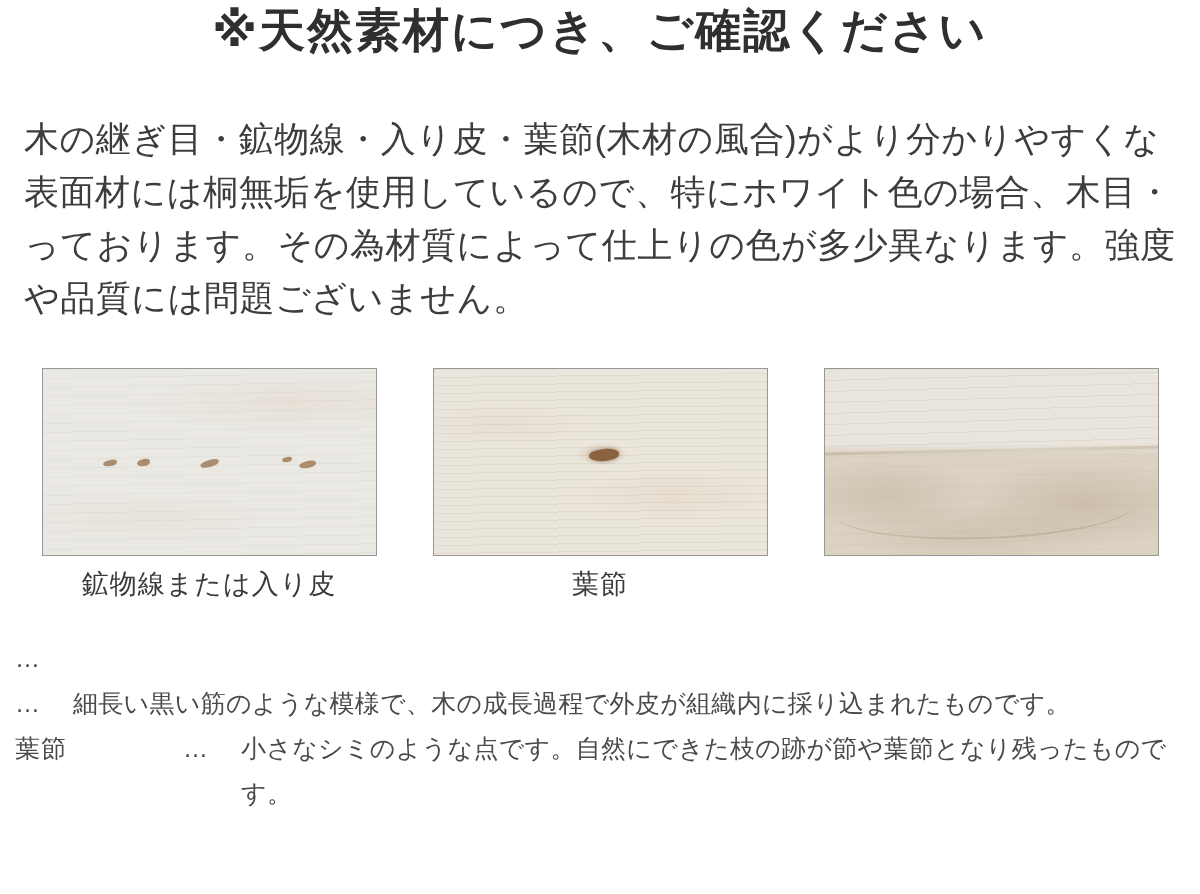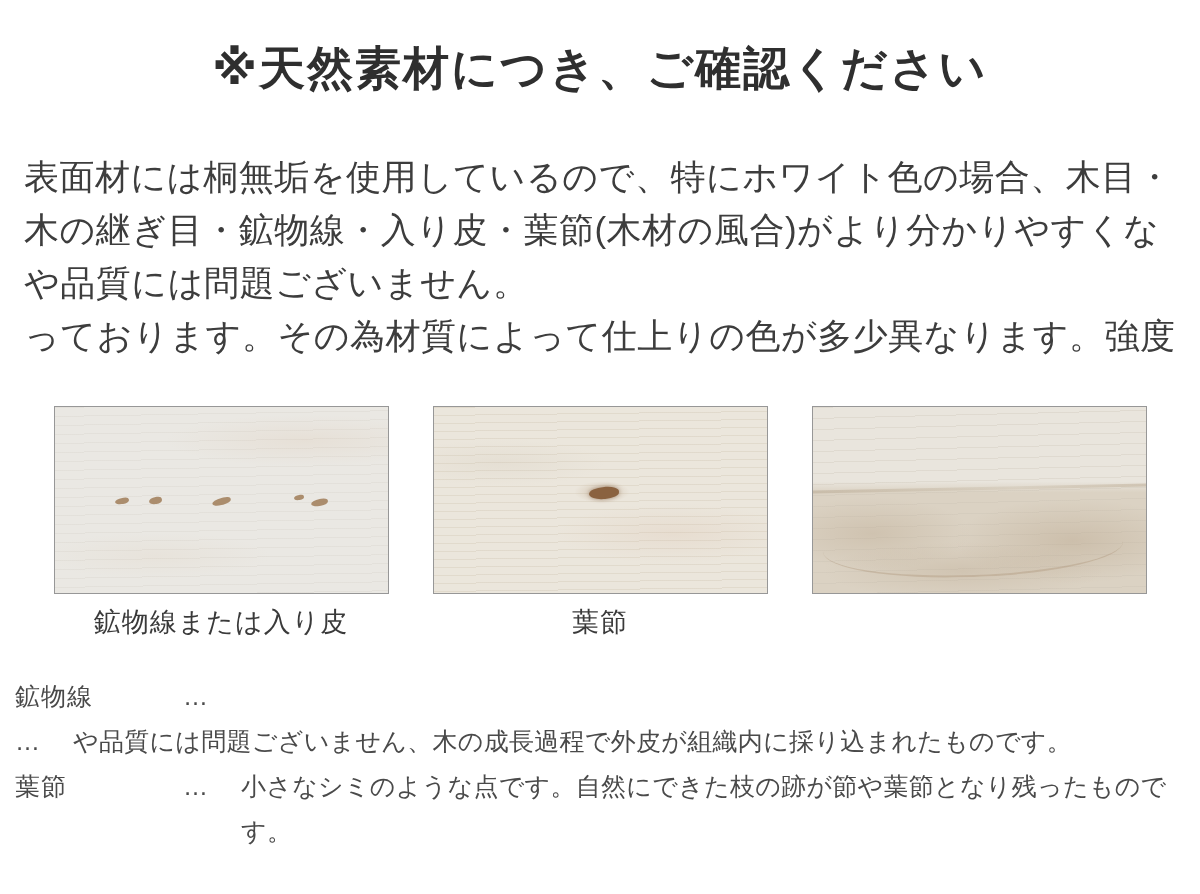--- a/index.html
+++ b/index.html
@@ -17,39 +17,38 @@
   }
   *{box-sizing:border-box;margin:0;padding:0;}
   html,body{background:#fff;}
   body{
     width:1200px;height:894px;overflow:hidden;
     font-family:"Liberation Sans","DejaVu Sans",sans-serif;
     color:var(--text-color);
     position:relative;
   }
   .page-title{
-    margin-top:38px;
     text-align:center;
     font-size:46px;
     font-weight:700;
     letter-spacing:2px;
     color:var(--title-color);
   }
   .lead-paragraph{
     margin:50px 24px 0 24px;
     font-size:35px;
     line-height:53px;
     letter-spacing:0.5px;
     color:var(--text-color);
   }
   .samples-row{
     margin-top:44px;
     display:flex;
     justify-content:center;
-    gap:44px;
+    gap:56px;
   }
   .sample{width:335px;}
   .photo{
     width:335px;height:188px;
     border:1px solid var(--photo-border);
     position:relative;
     overflow:hidden;
   }
   
   .photo-mineral{
@@ -140,24 +139,24 @@
     flex:1 1 auto;
     letter-spacing:0.3px;
   }
 </style>
 </head>
 <body>
 
 <h1 class="page-title">※天然素材につき、ご確認ください</h1>
 
 <div class="lead-paragraph">
+  <div>木の継ぎ目・鉱物線・入り皮・葉節(木材の風合)がより分かりやすくな</div>
   <div>表面材には桐無垢を使用しているので、特にホワイト色の場合、木目・</div>
-  <div>木の継ぎ目・鉱物線・入り皮・葉節(木材の風合)がより分かりやすくな</div>
+  <div>っております。その為材質によって仕上りの色が多少異なります。強度</div>
   <div>や品質には問題ございません。</div>
-  <div>っております。その為材質によって仕上りの色が多少異なります。強度</div>
 </div>
 
 <div class="samples-row">
 
   <figure class="sample">
     <div class="photo photo-mineral">
       <span class="mark m1"></span>
       <span class="mark m2"></span>
       <span class="mark m3"></span>
       <span class="mark m4"></span>
@@ -178,26 +177,25 @@
     <div class="photo photo-joint">
       <span class="joint-line"></span>
       <span class="joint-swirl"></span>
     </div>
   </figure>
 
 </div>
 
 <div class="definitions">
   <div class="def-row">
-    <span class="def-term">鉱物線</span>
     <span class="def-dots">…</span>
   </div>
   <div class="def-row">
     <span class="def-dots">…</span>
-    <span class="def-desc">や品質には問題ございません、木の成長過程で外皮が組織内に採り込まれたものです。</span>
+    <span class="def-desc">細長い黒い筋のような模様で、木の成長過程で外皮が組織内に採り込まれたものです。</span>
   </div>
   <div class="def-row">
     <span class="def-term">葉節</span>
     <span class="def-dots">…</span>
     <span class="def-desc">小さなシミのような点です。自然にできた枝の跡が節や葉節となり残ったものです。</span>
   </div>
 
 </div>
 
 </body></html>

